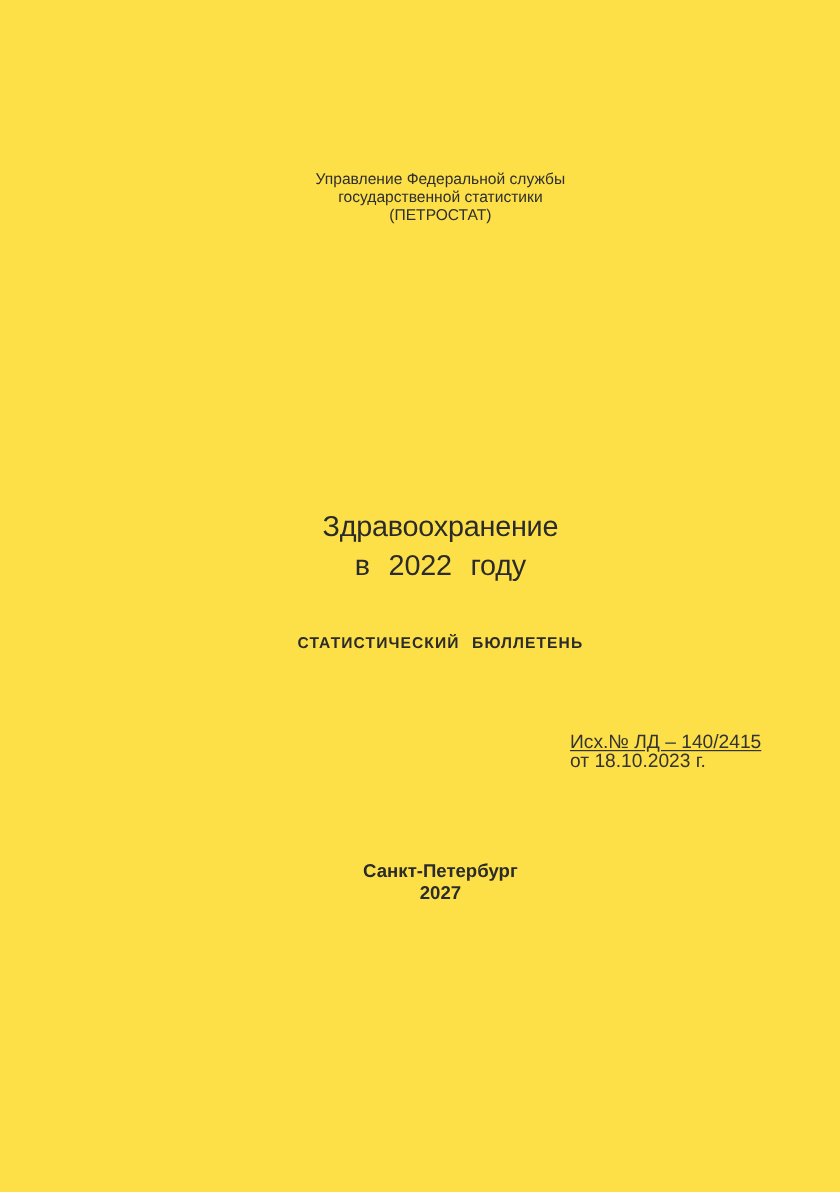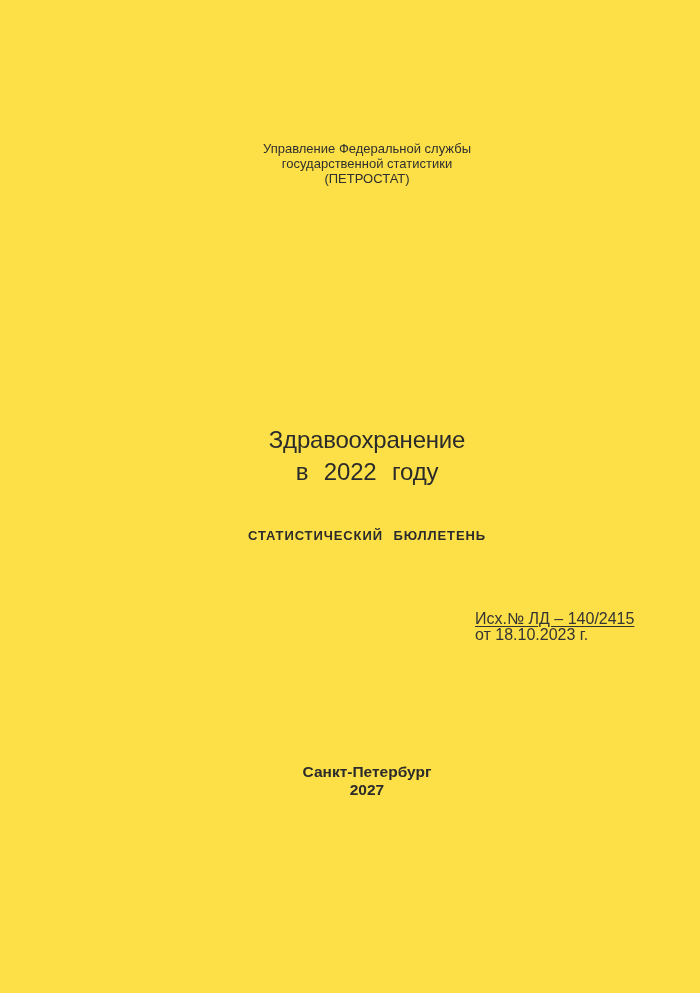--- a/index.html
+++ b/index.html
@@ -59,21 +59,21 @@
     line-height: 16px;
     text-align: left;
     color: #333333;
     margin-left: 28px;
   }
   .ref-block .ref-number {
     text-decoration: underline;
     text-underline-offset: 2px;
   }
   .imprint {
-    top: 763px;
+    top: 718px;
     font-size: 15.5px;
     line-height: 18px;
     font-weight: bold;
     color: #2b2b2b;
   }
 </style>
 </head>
 <body>
 
 <div class="page">

